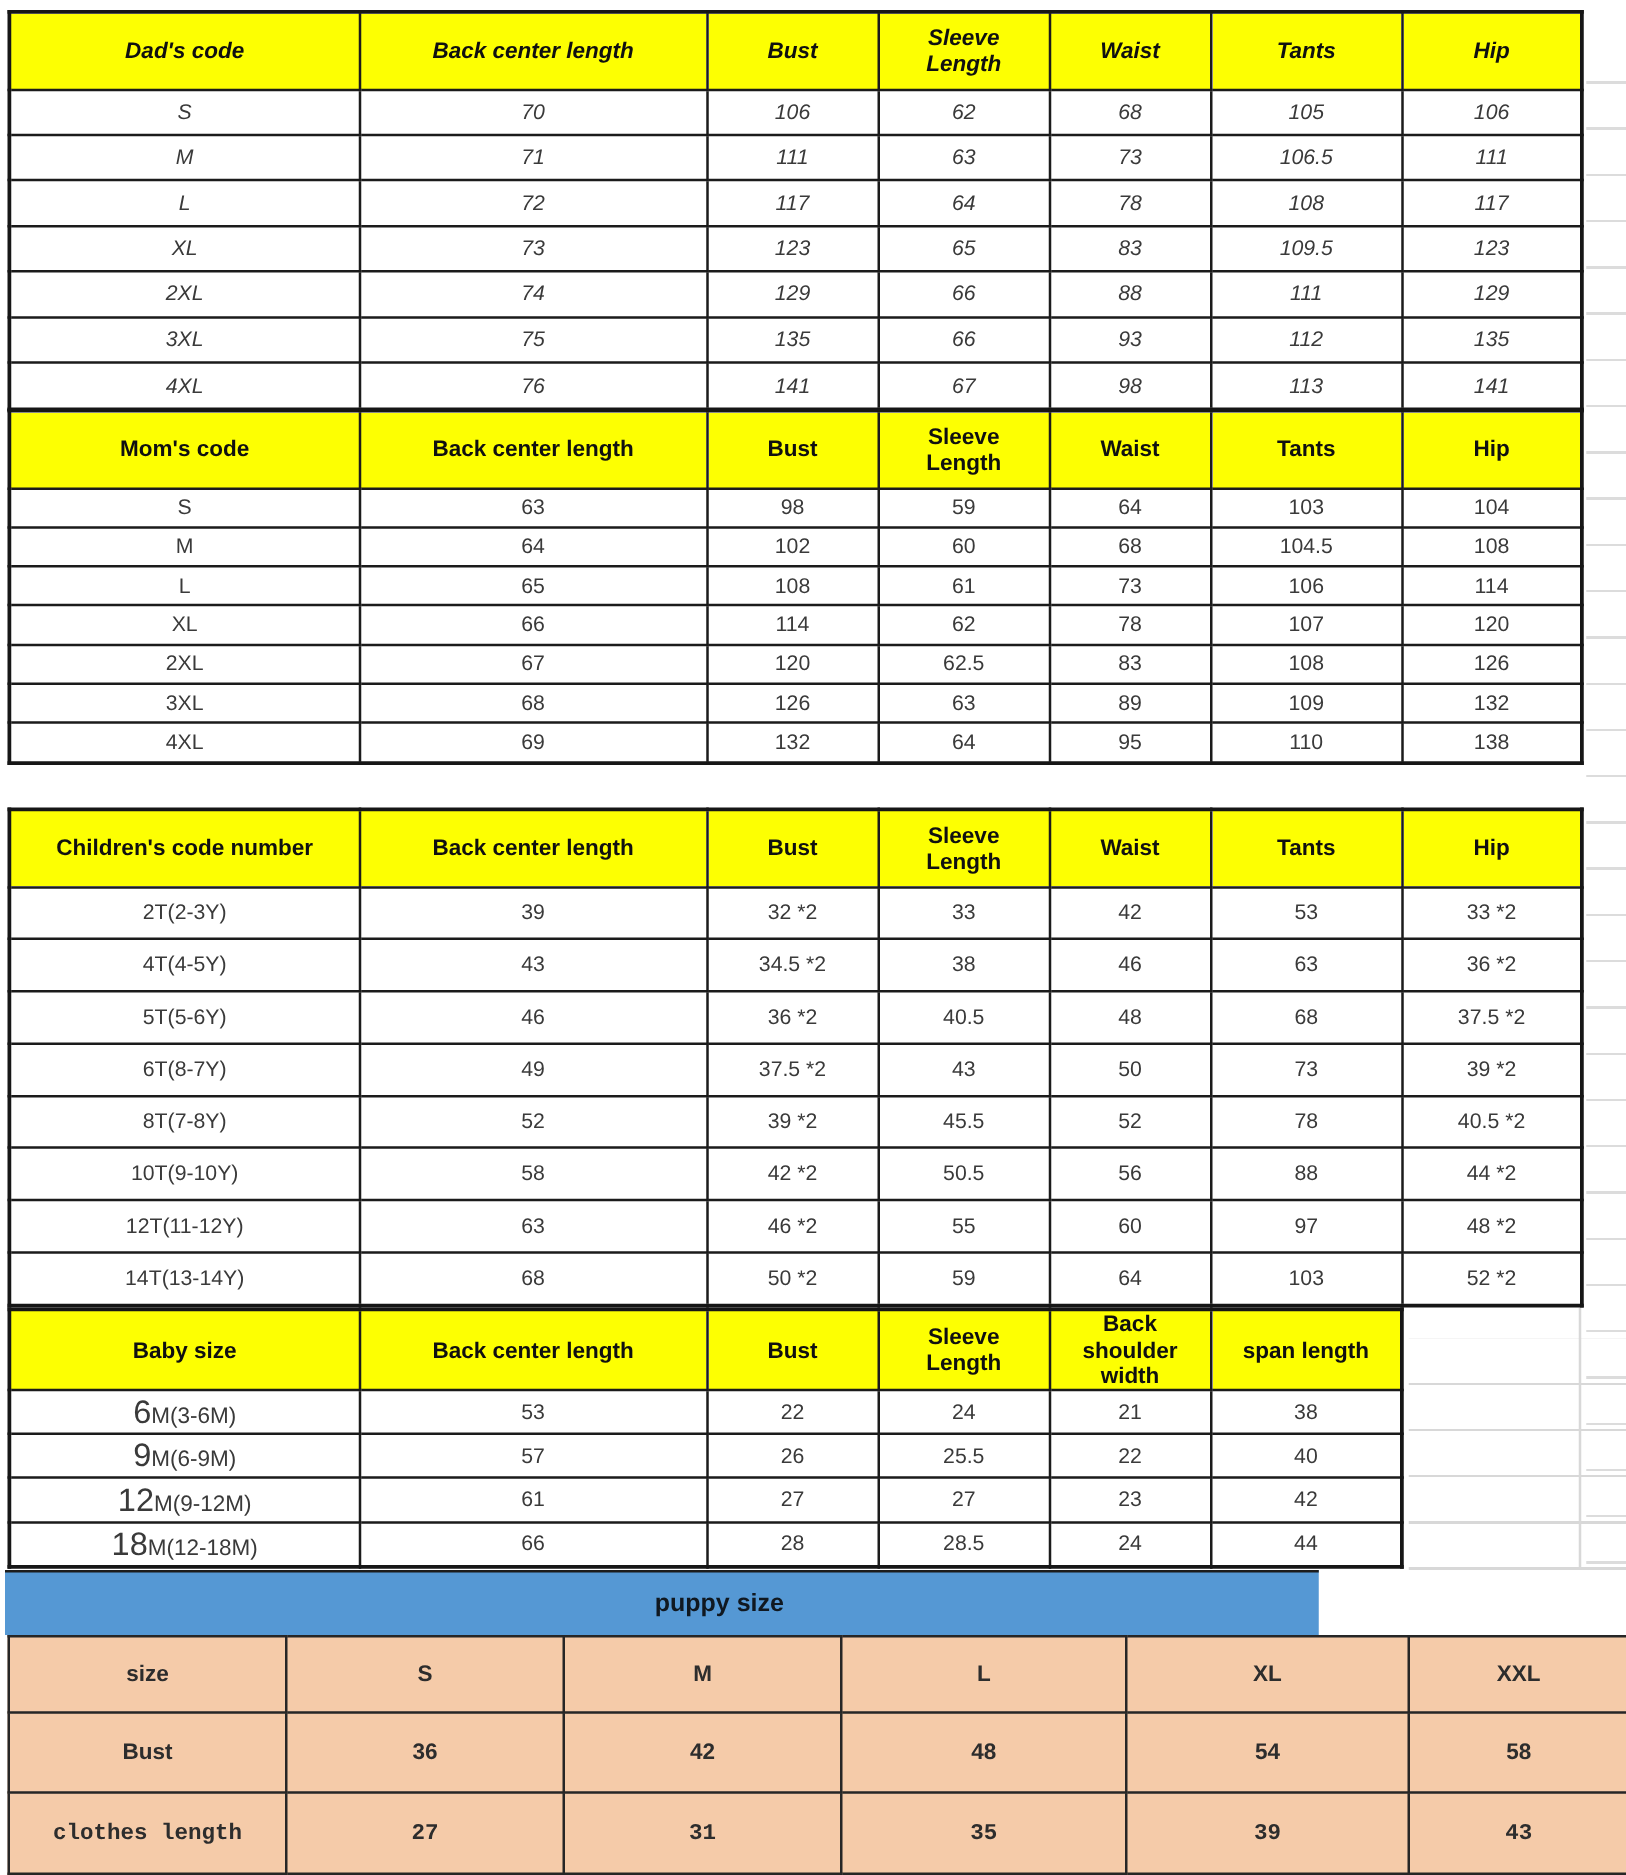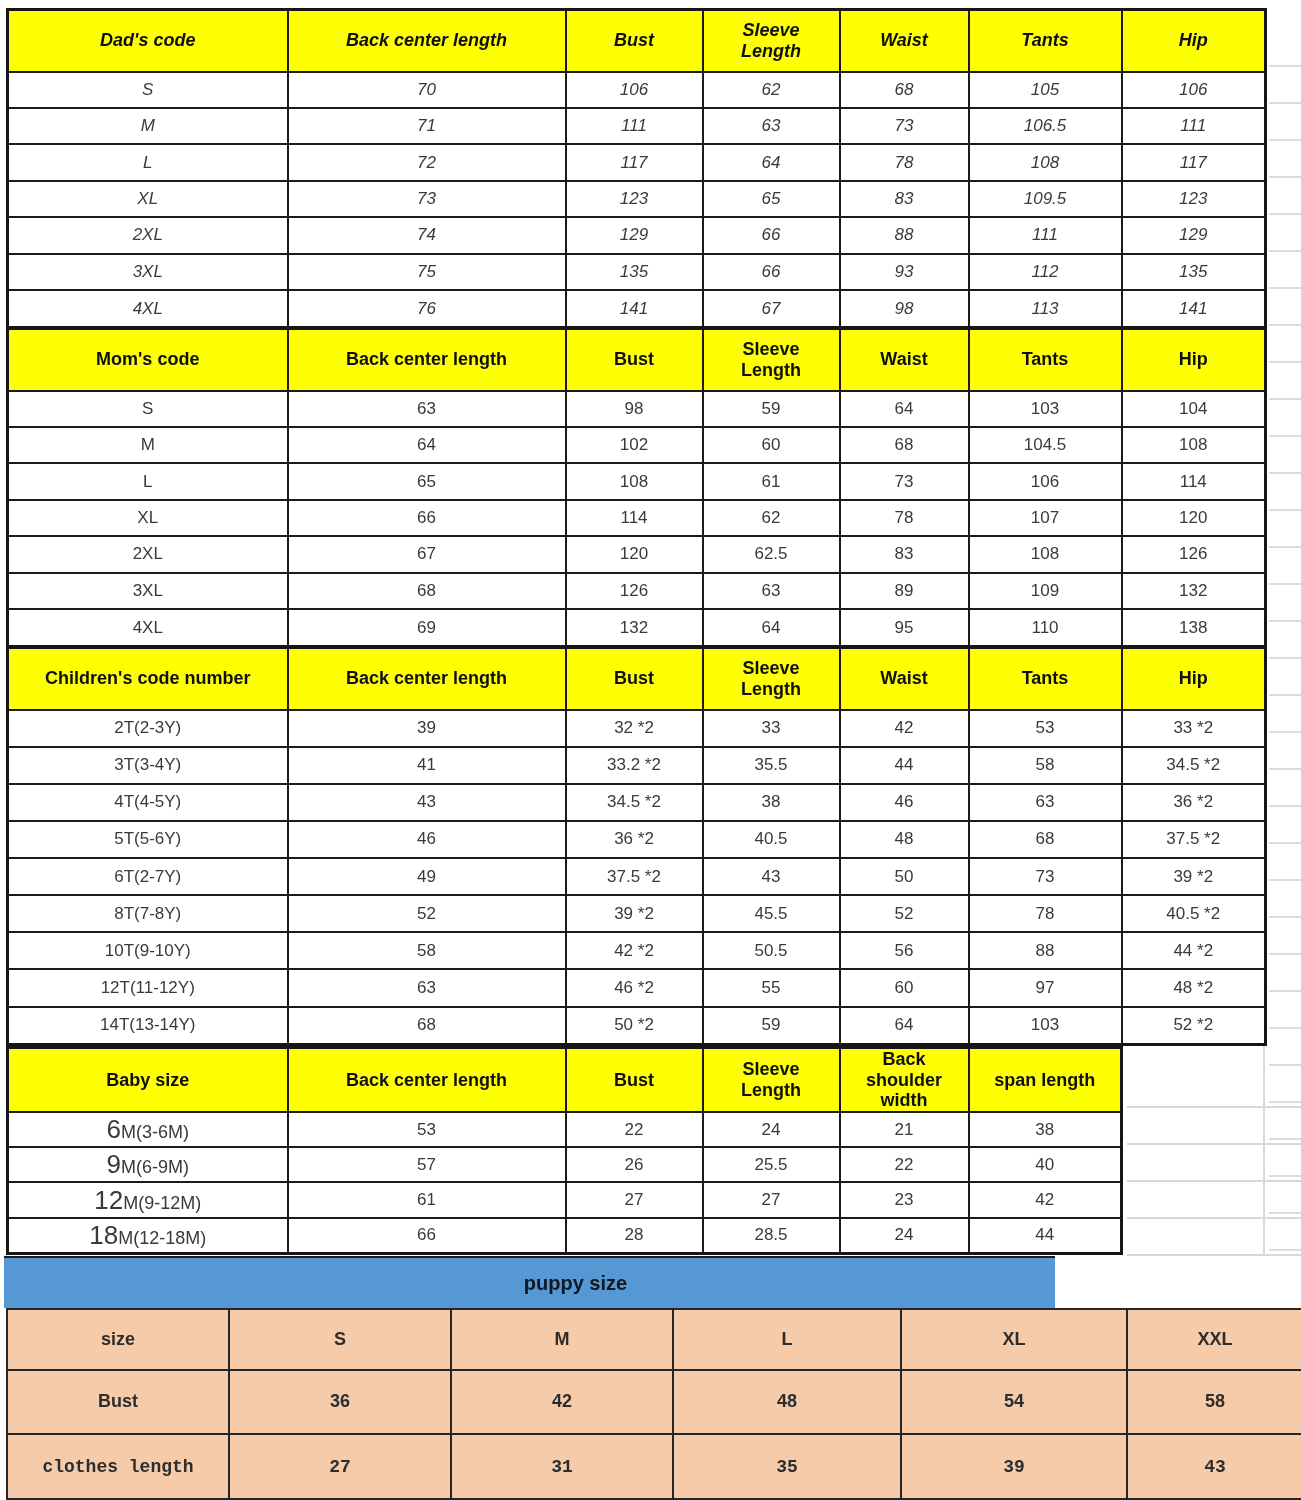--- a/index.html
+++ b/index.html
@@ -16,21 +16,21 @@
   
   table.sz{position:absolute;border-collapse:collapse;table-layout:fixed;
            border:3px solid #161616;}
   table.sz th, table.sz td{border:2px solid #1b1b1b;text-align:center;vertical-align:middle;
            overflow:hidden;padding:0;}
   table.sz th{background:#fdff02;font-size:18px;font-weight:700;color:#101010;
            white-space:pre-line;line-height:1.15;}
   table.sz td{font-size:17px;color:#3a3a3a;background:#ffffff;}
 
   #t-dad{left:6px;top:8px;width:1258px;height:321px;font-style:italic;}
-  #t-mom{left:6px;top:327px;width:1258px;height:321px;}
+  #t-mom{left:6px;top:327px;width:1258px;height:285px;}
   #t-children{left:6px;top:646px;width:1258px;height:400px;}
   #t-baby{left:6px;top:1046px;width:1114px;height:209px;}
   tr.hdr{height:62px;}
 
   
   col.c0{width:280px;} col.c1{width:278px;} col.c2{width:137px;}
   col.c3{width:137px;} col.c4{width:129px;} col.c5{width:153px;} col.c6{width:144px;}
 
   
   td.c-blue{color:#4a9dd8;}
@@ -273,48 +273,39 @@
         <tr>
           <td class="c-blue">2T(2-3Y)</td>
           <td class="c-blue">39</td>
           <td class="c-blue">32 *2</td>
           <td class="c-blue">33</td>
           <td class="c-blue">42</td>
           <td class="c-blue">53</td>
           <td class="c-dark">33 *2</td>
         </tr>
         <tr>
-          <td class="c-blue">3T(3-4Y)</td>
-          <td class="c-blue">41</td>
-          <td class="c-blue">33.2 *2</td>
-          <td class="c-blue">35.5</td>
-          <td class="c-blue">44</td>
-          <td class="c-blue">58</td>
-          <td class="c-dark">34.5 *2</td>
-        </tr>
-        <tr>
           <td class="c-blue">4T(4-5Y)</td>
           <td class="c-blue">43</td>
           <td class="c-blue">34.5 *2</td>
           <td class="c-blue">38</td>
           <td class="c-blue">46</td>
           <td class="c-blue">63</td>
           <td class="c-dark">36 *2</td>
         </tr>
         <tr>
           <td class="c-blue">5T(5-6Y)</td>
           <td class="c-blue">46</td>
           <td class="c-blue">36 *2</td>
           <td class="c-blue">40.5</td>
           <td class="c-blue">48</td>
           <td class="c-blue">68</td>
           <td class="c-dark">37.5 *2</td>
         </tr>
         <tr>
-          <td class="c-blue">6T(2-7Y)</td>
+          <td class="c-blue">6T(8-7Y)</td>
           <td class="c-blue">49</td>
           <td class="c-blue">37.5 *2</td>
           <td class="c-blue">43</td>
           <td class="c-blue">50</td>
           <td class="c-blue">73</td>
           <td class="c-dark">39 *2</td>
         </tr>
         <tr>
           <td class="c-navy">8T(7-8Y)</td>
           <td class="c-navy">52</td>

